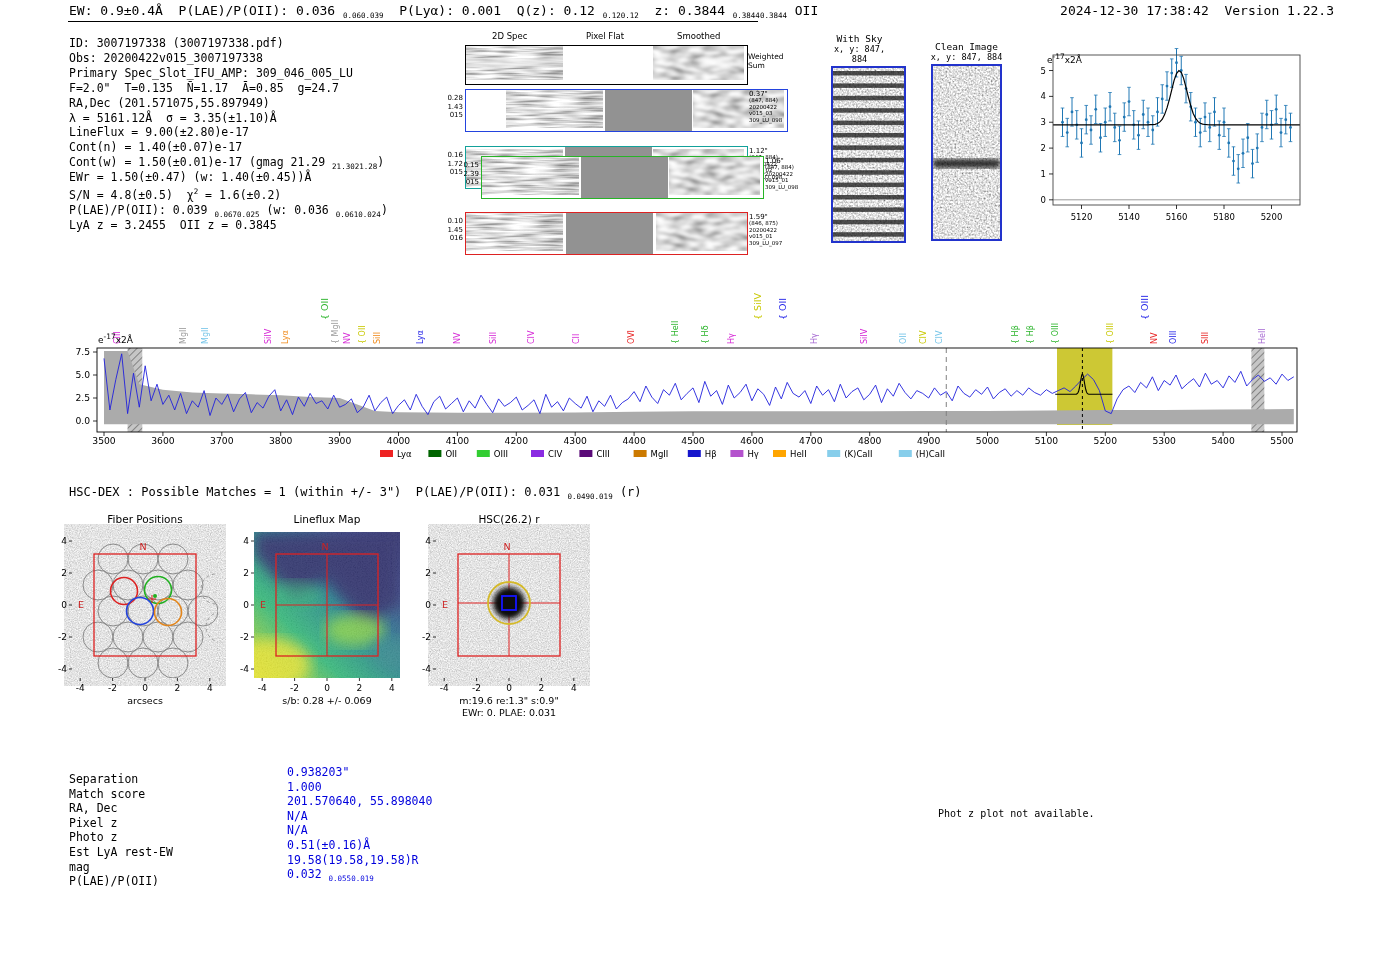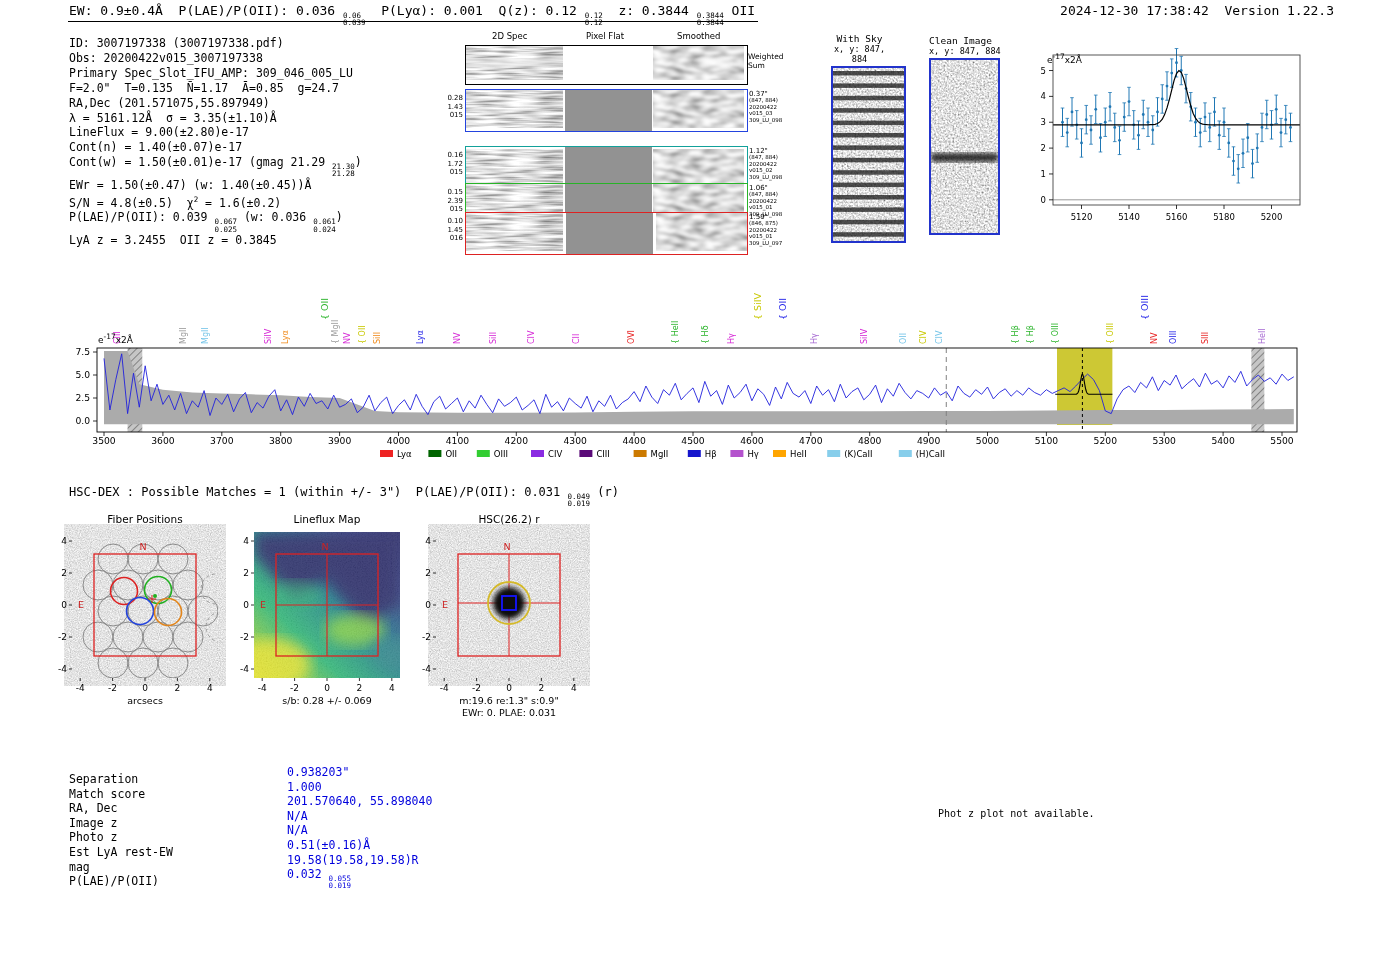--- a/index.html
+++ b/index.html
@@ -3,36 +3,36 @@
 <meta charset="utf-8">
 <style>
   html,body{margin:0;padding:0}
   body{position:relative;width:1400px;height:953px;background:#fff;overflow:hidden;
        font-family:"DejaVu Sans Mono","Liberation Mono",monospace;color:#000}
   .abs{position:absolute}
   #hdr-left{left:69px;top:3px;font-size:13px;white-space:pre}
   #hdr-underline{left:68px;top:21px;width:690px;height:0;border-top:1px solid #000}
   #hdr-right{right:66px;top:3px;font-size:13px;white-space:pre}
   #info-block{left:69px;top:36px;font-size:11.5px;line-height:14.9px;white-space:pre}
-  .frac{display:inline-flex;flex-direction:column;font-size:7.5px;line-height:7.2px;vertical-align:-3px;text-align:left}
+  .frac{display:inline-flex;font-size:7.5px;line-height:7.2px;vertical-align:-3px;text-align:center}
   sup{font-size:7.5px}
   
   #spec2d{left:465px;top:26px;width:420px;height:234px}
   #spec2d .hdr{position:absolute;top:5px;font-size:8.5px;font-family:"DejaVu Sans",sans-serif}
   #weighted-row{position:absolute;left:0;top:19px;width:281px;height:38px;border:1.8px solid #000;display:flex;gap:1.5px;background:#fff}
   .s2row{position:absolute;left:0;width:281px;height:41px;border:1.6px solid #444;display:flex;gap:1.5px;background:#fff}
   .s2flat{width:87px;height:100%;background:#929292}
   .s2flat.white{background:#fff}
   .s2left{position:absolute;left:-28px;top:4px;width:25px;text-align:right;font-size:7px;line-height:8.5px;font-family:"DejaVu Sans",sans-serif}
   .s2right{position:absolute;left:283px;top:1px;font-size:5.5px;line-height:6.4px;font-family:"DejaVu Sans",sans-serif;white-space:pre}
   .s2right .big{font-size:7px}
   #weighted-label{left:283px;top:27px;font-size:7.5px;line-height:8.5px;font-family:"DejaVu Sans",sans-serif}
   
   #withsky{left:831px;top:33px;width:57px;text-align:center}
-  #cleanimg{left:929px;top:35px;width:75px;text-align:left}
+  #cleanimg{left:929px;top:41px;width:75px;text-align:center}
   .ptitle{font-size:9.5px;line-height:11px}
   .pcoords{font-size:8.5px;line-height:10px}
   .imgframe{margin-top:2px;border:2.5px solid #2233cc;display:inline-block;line-height:0}
   
   #fitplot{left:1030px;top:40px}
   #specplot{left:60px;top:262px}
   #cutouts{left:55px;top:505px}
   svg text{font-family:"DejaVu Sans","Liberation Sans",sans-serif}
   .redbox{fill:none;stroke:#dd2222;stroke-width:1.3}
   #spec-units{left:98px;top:332px;font-size:9px;font-family:"DejaVu Sans",sans-serif}
@@ -145,21 +145,21 @@
       <svg width="91" height="34">
           <rect width="91" height="34" filter="url(#fSmooth)"></rect>
           <ellipse cx="60" cy="17" rx="21" ry="9" fill="url(#gBlob)"></ellipse>
         </svg>
     </div>
     <div id="weighted-label" class="abs">
         <div>Weighted</div>
         <div>Sum</div>
       </div>
     <div id="spec2d-rows">
-        <div class="s2row" style="top: 63px; border-color: rgb(35, 67, 222);">
+        <div class="s2row" style="top: 63px; border-color: rgb(35, 67, 222); padding-left: 40px;">
           <svg width="97" height="38">
             <rect width="97" height="38" filter="url(#fStreak)"></rect>
           </svg>
           <div class="s2flat"></div>
           <svg width="91" height="38">
             <rect width="91" height="38" filter="url(#fSmooth)"></rect>
           </svg>
           <div class="s2left">
             <div>0.28</div>
             <div>1.43</div>
@@ -175,21 +175,21 @@
           <svg width="91" height="38">
             <rect width="91" height="38" filter="url(#fSmooth)"></rect>
           </svg>
           <div class="s2left">
             <div>0.16</div>
             <div>1.72</div>
             <div>015</div>
           </div>
           <div class="s2right"><div class="big">1.12"</div><div>(847, 884)</div><div>20200422</div><div>v015_02</div><div>309_LU_098</div></div>
         </div>
-        <div class="s2row" style="top: 157px; border-color: rgb(39, 180, 39);">
+        <div class="s2row" style="top: 130px; border-color: rgb(39, 180, 39); margin-left: 16px;">
           <svg width="97" height="38">
             <rect width="97" height="38" filter="url(#fStreak)"></rect>
           </svg>
           <div class="s2flat"></div>
           <svg width="91" height="38">
             <rect width="91" height="38" filter="url(#fSmooth)"></rect>
           </svg>
           <div class="s2left">
             <div>0.15</div>
             <div>2.39</div>
@@ -745,21 +745,21 @@
       <text x="454" y="211" text-anchor="middle" font-size="9.5" fill="#000" font-family="&quot;DejaVu Sans Mono&quot;,monospace">EWr: 0. PLAE: 0.031</text>
       <text x="452" y="45" text-anchor="middle" font-size="9.5" fill="#cc2222" font-family="&quot;DejaVu Sans Mono&quot;,monospace">N</text>
       <text x="387" y="103" text-anchor="start" font-size="9.5" fill="#cc2222" font-family="&quot;DejaVu Sans Mono&quot;,monospace">E</text>
     </svg>
 
   <div class="abs" id="match-table">
     <div id="mt-labels">
         <div class="mt-row">Separation</div>
         <div class="mt-row">Match score</div>
         <div class="mt-row">RA, Dec</div>
-        <div class="mt-row">Image z</div>
+        <div class="mt-row">Pixel z</div>
         <div class="mt-row">Photo z</div>
         <div class="mt-row">Est LyA rest-EW</div>
         <div class="mt-row">mag</div>
         <div class="mt-row">P(LAE)/P(OII)</div>
       </div>
     <div id="mt-values" style="color: rgb(0, 0, 221);">
         <div class="mt-row">0.938203"</div>
         <div class="mt-row">1.000</div>
         <div class="mt-row">201.570640, 55.898040</div>
         <div class="mt-row">N/A</div>

